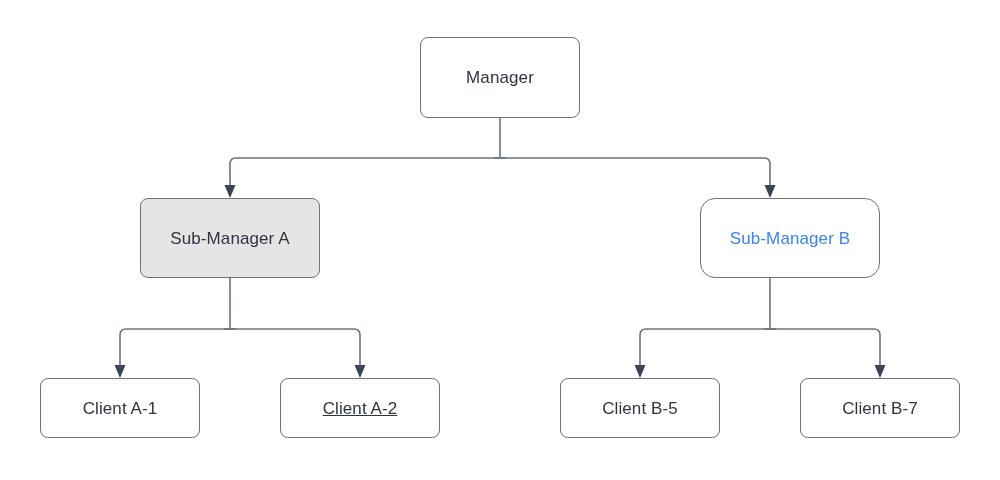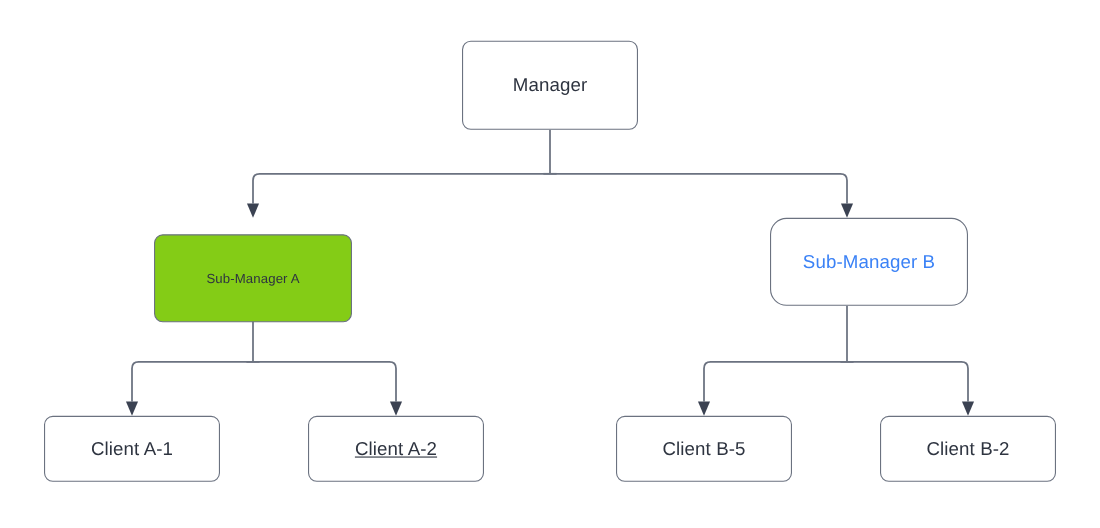--- a/index.html
+++ b/index.html
@@ -69,31 +69,31 @@
       <path d="M 770 329 L 646 329 Q 640 329 640 335 L 640 365" fill="none" stroke="#6b7280" stroke-width="1.6" stroke-linecap="butt" stroke-linejoin="round"></path>
       <polygon points="634.5,365 645.5,365 640,378" fill="#3b4252"></polygon>
       <path d="M 770 329 L 776 329" fill="none" stroke="#6b7280" stroke-width="1.6" stroke-linecap="butt" stroke-linejoin="round"></path>
       <path d="M 770 329 L 874 329 Q 880 329 880 335 L 880 365" fill="none" stroke="#6b7280" stroke-width="1.6" stroke-linecap="butt" stroke-linejoin="round"></path>
       <polygon points="874.5,365 885.5,365 880,378" fill="#3b4252"></polygon>
     </svg>
 
 <div class="node" style="left: 420px; top: 37px; width: 160px; height: 81px; border-radius: 8px; border-width: 1.6px; border-color: rgb(107, 114, 128); background: rgb(255, 255, 255); color: rgb(46, 52, 64); font-size: 17px;">
       <span class="node-label">Manager</span>
     </div>
-    <div class="node" style="left: 140px; top: 213px; width: 180px; height: 80px; border-radius: 8px; border-width: 1.6px; border-color: rgb(107, 114, 128); background: #84cc16; color: rgb(46, 52, 64); font-size: 12px;">
+    <div class="node" style="left: 140px; top: 198px; width: 180px; height: 80px; border-radius: 8px; border-width: 1.6px; border-color: rgb(107, 114, 128); background: #e5e5e5; color: rgb(46, 52, 64); font-size: 17px;">
       <span class="node-label">Sub-Manager A</span>
     </div>
     <div class="node" style="left: 700px; top: 198px; width: 180px; height: 80px; border-radius: 15px; border-width: 1.6px; border-color: rgb(107, 114, 128); background: rgb(255, 255, 255); color: #3b82f6; font-size: 17px;">
       <span class="node-label">Sub-Manager B</span>
     </div>
     <div class="node" style="left: 40px; top: 378px; width: 160px; height: 60px; border-radius: 8px; border-width: 1.6px; border-color: rgb(107, 114, 128); background: rgb(255, 255, 255); color: rgb(46, 52, 64); font-size: 17px;">
       <span class="node-label">Client A-1</span>
     </div>
     <div class="node" style="left: 280px; top: 378px; width: 160px; height: 60px; border-radius: 8px; border-width: 1.6px; border-color: rgb(107, 114, 128); background: rgb(255, 255, 255); color: rgb(46, 52, 64); font-size: 17px; text-decoration: underline;">
       <span class="node-label">Client A-2</span>
     </div>
     <div class="node" style="left: 560px; top: 378px; width: 160px; height: 60px; border-radius: 8px; border-width: 1.6px; border-color: rgb(107, 114, 128); background: rgb(255, 255, 255); color: rgb(46, 52, 64); font-size: 17px;">
       <span class="node-label">Client B-5</span>
     </div>
     <div class="node" style="left: 800px; top: 378px; width: 160px; height: 60px; border-radius: 8px; border-width: 1.6px; border-color: rgb(107, 114, 128); background: rgb(255, 255, 255); color: rgb(46, 52, 64); font-size: 17px;">
-      <span class="node-label">Client B-2</span>
+      <span class="node-label">Client B-7</span>
     </div>
   </div>
 
 </body></html>

